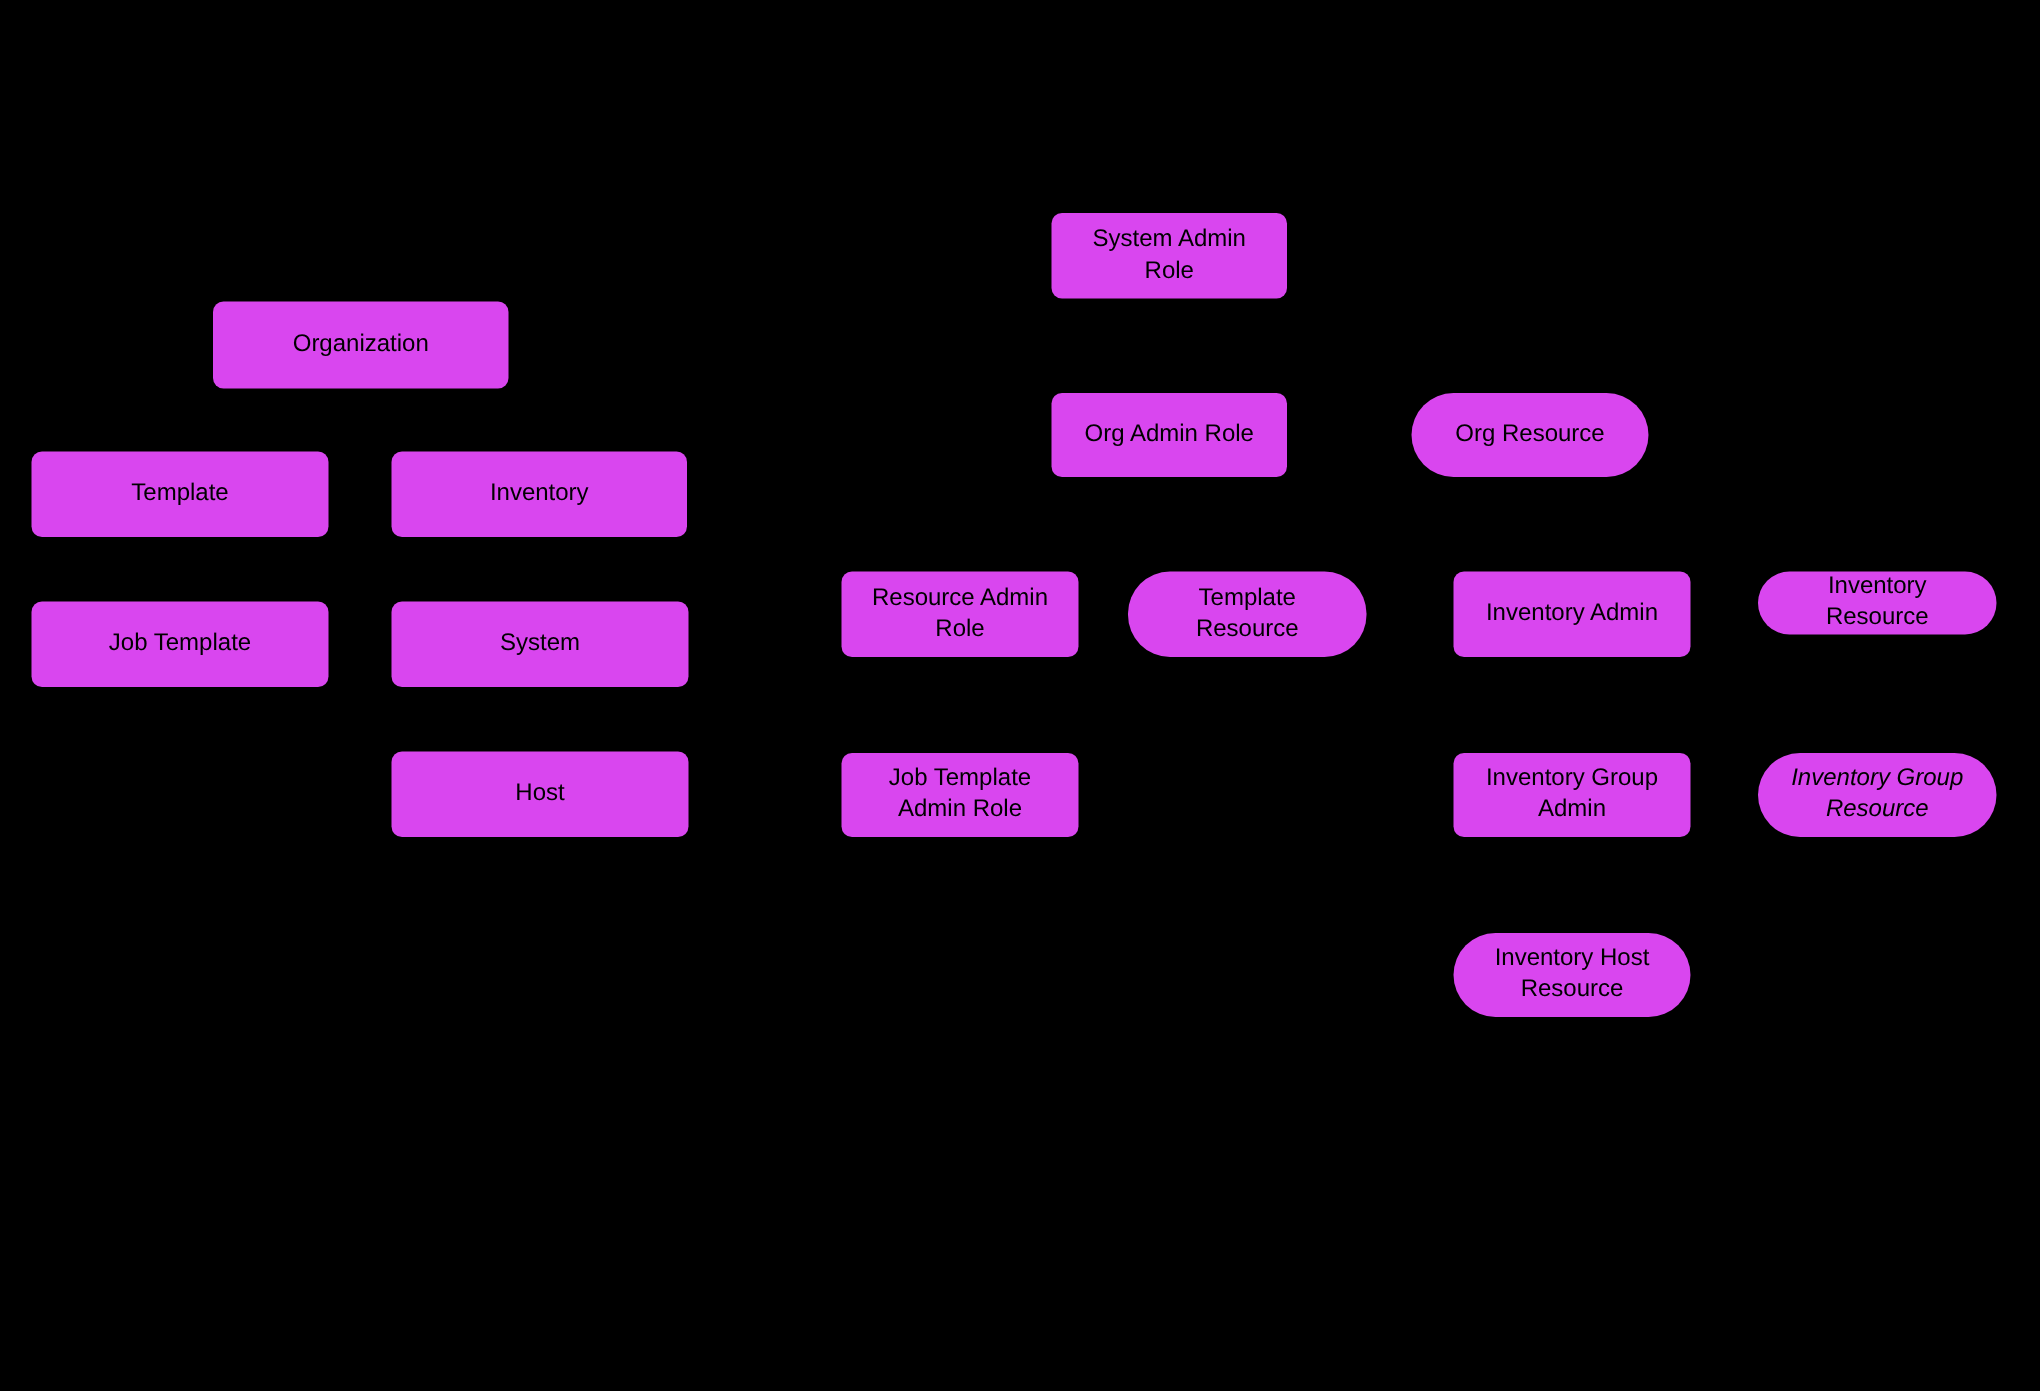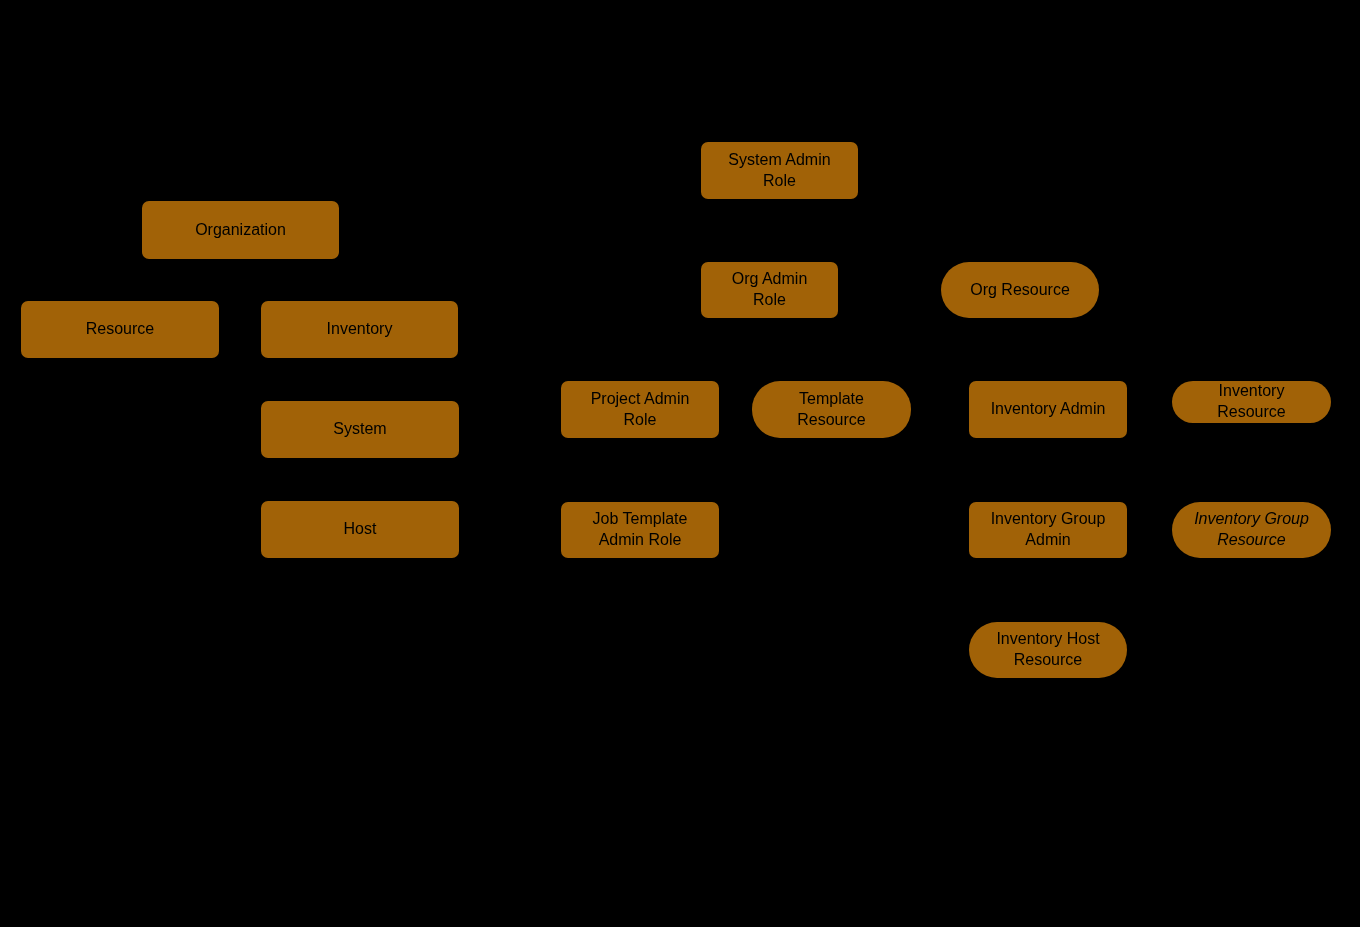--- a/index.html
+++ b/index.html
@@ -17,21 +17,21 @@
   .canvas {
     position: absolute;
     left: 0;
     top: 0;
     width: 1360px;
     height: 927px;
     background: #000000;
   }
   .node {
     position: absolute;
-    background: #a16207;
+    background: #d946ef;
     color: #000000;
     display: flex;
     align-items: center;
     justify-content: center;
     text-align: center;
     font-size: 16px;
     line-height: 1.3;
     box-sizing: border-box;
   }
   .rect {
@@ -43,45 +43,46 @@
     padding: 0 12px;
   }
   
   .n0  { left: 142px;  top: 201px; width: 197px; height: 58px; }
   .n1  { left: 21px;   top: 301px; width: 198px; height: 57px; }
   .n2  { left: 261px;  top: 301px; width: 197px; height: 57px; }
   .n3  { left: 21px;   top: 401px; width: 198px; height: 57px; }
   .n4  { left: 261px;  top: 401px; width: 198px; height: 57px; }
   .n5  { left: 261px;  top: 501px; width: 198px; height: 57px; }
   .n6  { left: 701px;  top: 142px; width: 157px; height: 57px; }
-  .n7  { left: 701px;  top: 262px; width: 137px; height: 56px; }
+  .n7  { left: 701px;  top: 262px; width: 157px; height: 56px; }
   .n8  { left: 941px;  top: 262px; width: 158px; height: 56px; }
   .n9  { left: 561px;  top: 381px; width: 158px; height: 57px; }
   .n10 { left: 752px;  top: 381px; width: 159px; height: 57px; }
   .n11 { left: 969px;  top: 381px; width: 158px; height: 57px; }
   .n12 { left: 1172px; top: 381px; width: 159px; height: 42px; }
   .n13 { left: 561px;  top: 502px; width: 158px; height: 56px; }
   .n14 { left: 752px;  top: 502px; width: 159px; height: 56px; }
   .n15 { left: 969px;  top: 502px; width: 158px; height: 56px; }
   .n16 { left: 1172px; top: 502px; width: 159px; height: 56px; font-style: italic; }
   .n17 { left: 969px;  top: 622px; width: 158px; height: 56px; }
 </style>
 </head>
 <body>
 
 <div class="canvas">
   <div class="node rect n0">Organization</div>
-  <div class="node rect n1">Resource</div>
+  <div class="node rect n1">Template</div>
   <div class="node rect n2">Inventory</div>
+  <div class="node rect n3">Job Template</div>
   <div class="node rect n4">System</div>
   <div class="node rect n5">Host</div>
   <div class="node rect n6">System Admin Role</div>
   <div class="node rect n7">Org Admin Role</div>
   <div class="node stadium n8">Org Resource</div>
-  <div class="node rect n9">Project Admin Role</div>
+  <div class="node rect n9">Resource Admin Role</div>
   <div class="node stadium n10">Template Resource</div>
   <div class="node rect n11">Inventory Admin</div>
   <div class="node stadium n12">Inventory Resource</div>
   <div class="node rect n13">Job Template Admin Role</div>
   <div class="node rect n15">Inventory Group Admin</div>
   <div class="node stadium n16">Inventory Group Resource</div>
   <div class="node stadium n17">Inventory Host Resource</div>
 </div>
 
 </body></html>

